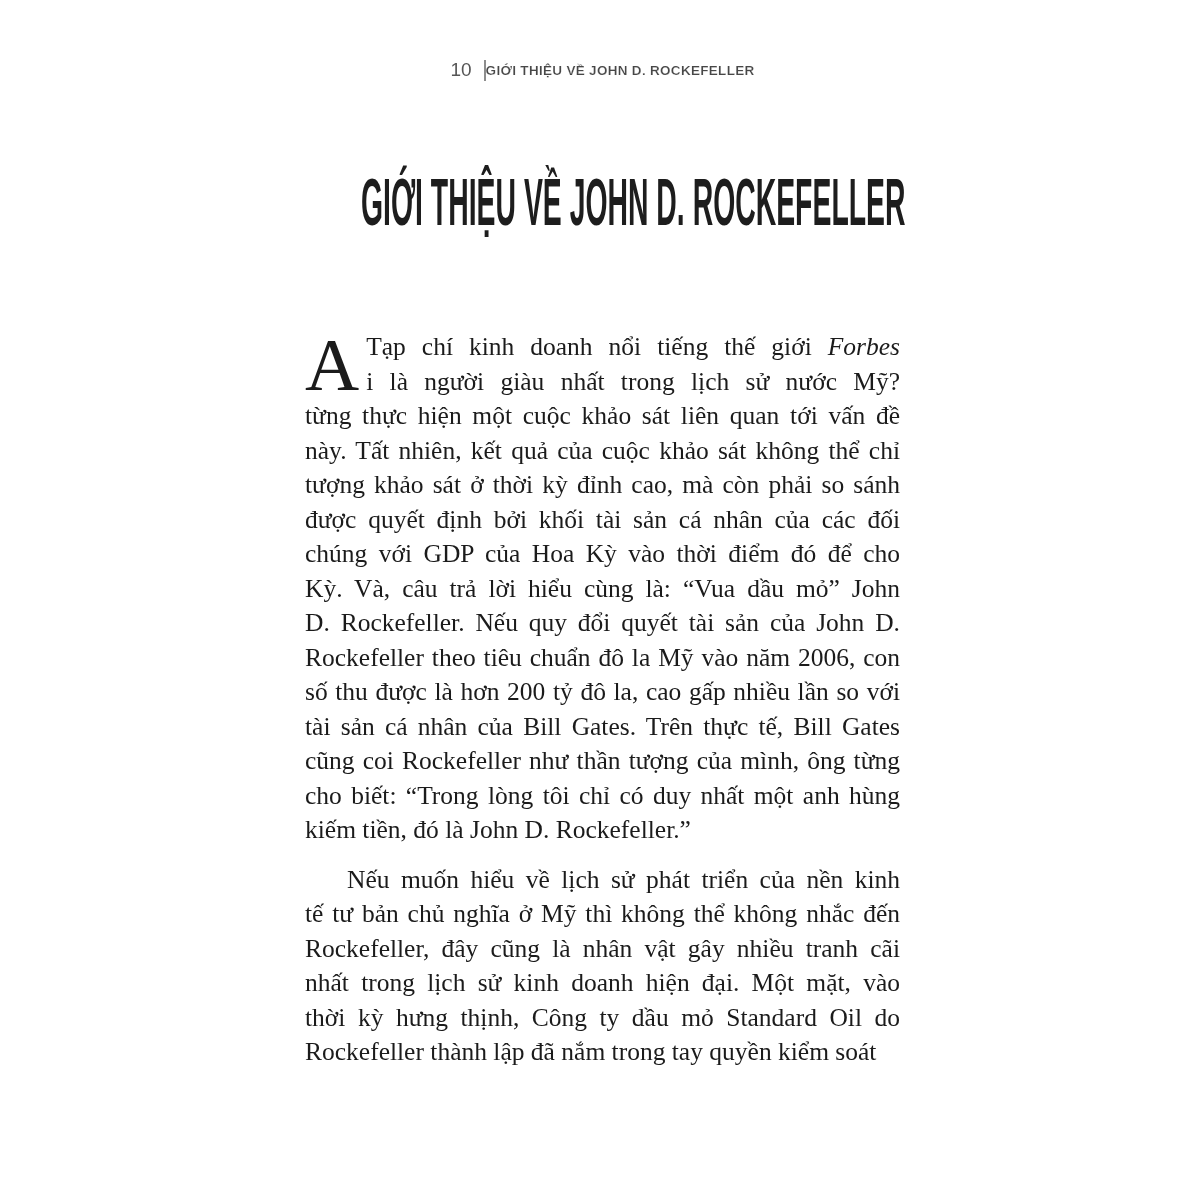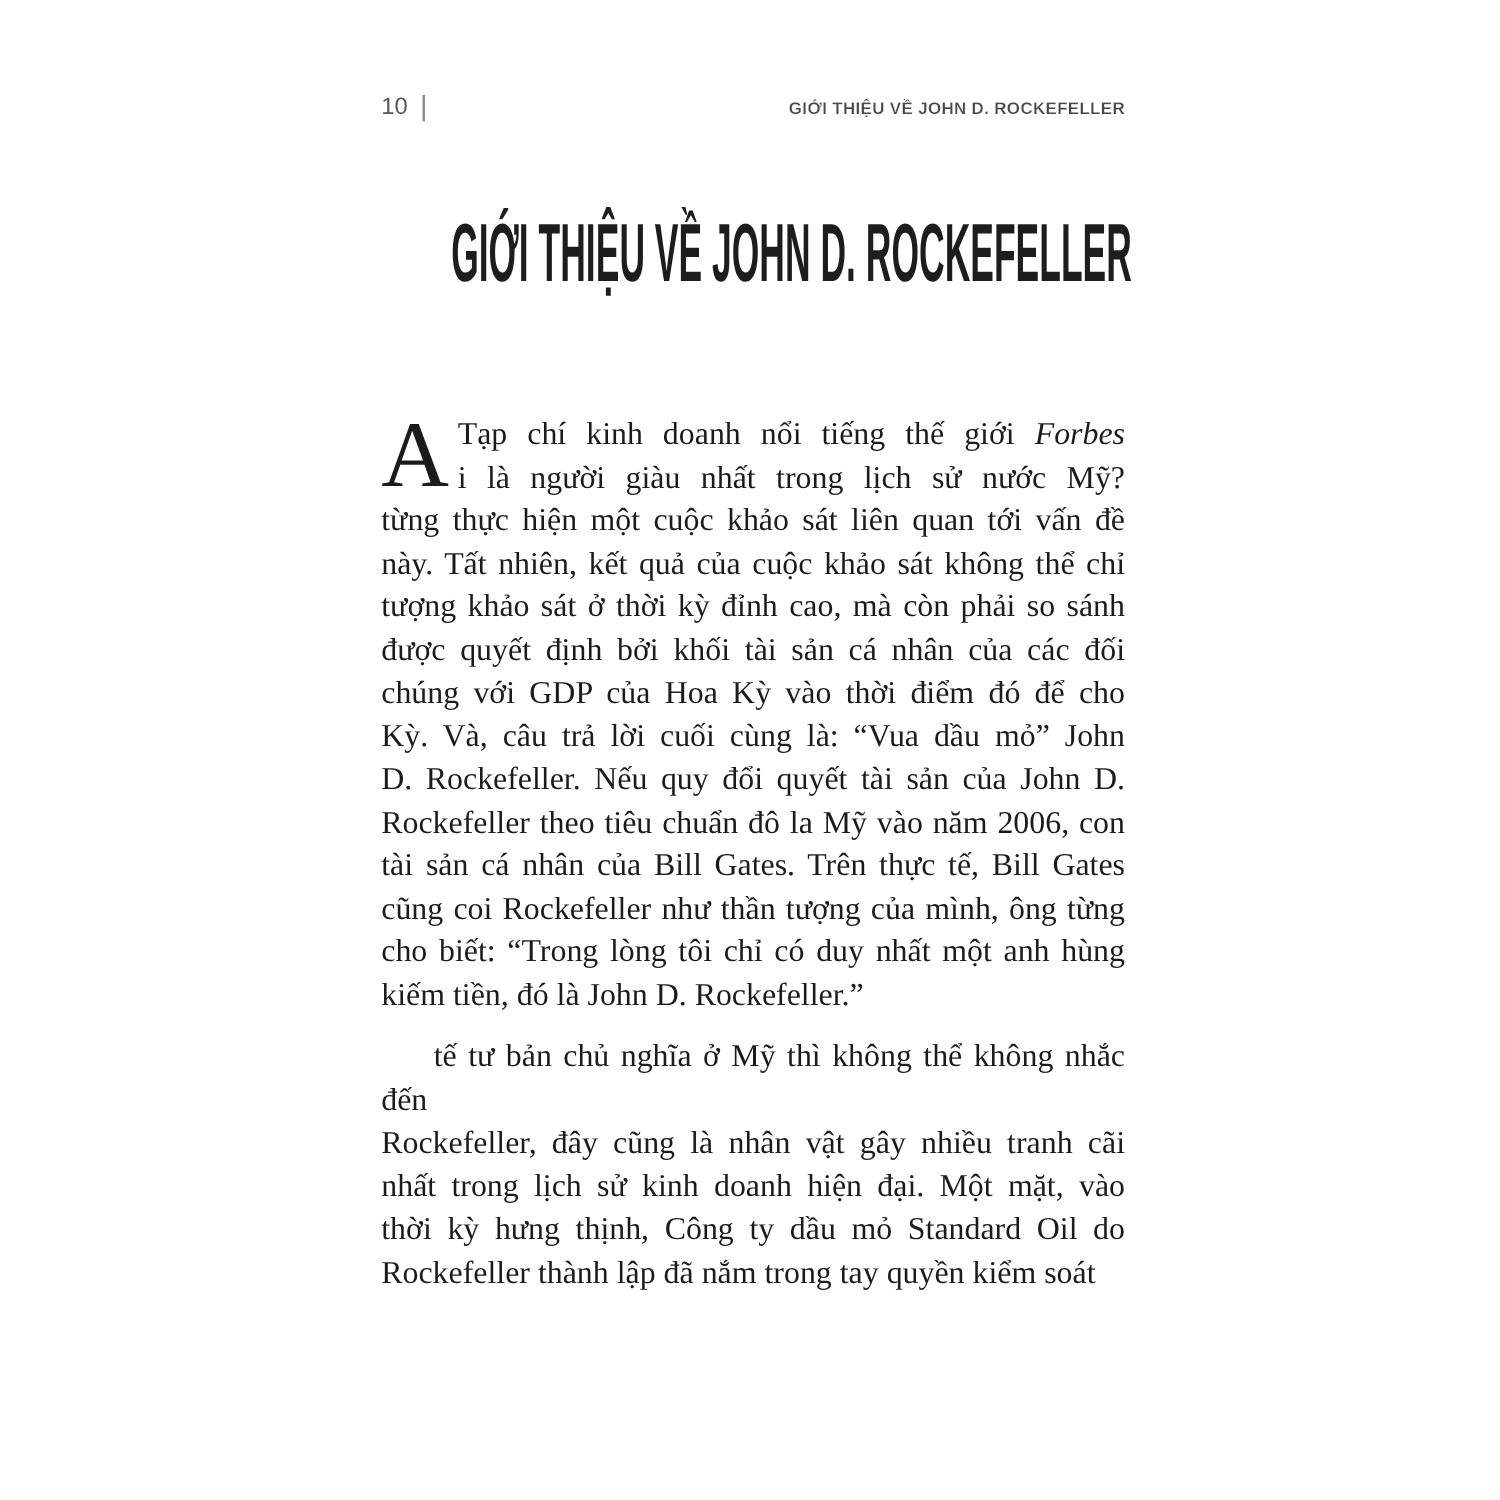--- a/index.html
+++ b/index.html
@@ -8,26 +8,26 @@
     width: 1200px;
     height: 1200px;
     background: #ffffff;
     overflow: hidden;
     font-family: "Liberation Serif", serif;
   }
 
   
   .header {
     position: absolute;
-    top: 72px;
+    top: 56px;
     left: 305px;
     width: 595px;
     height: 28px;
     display: flex;
-    justify-content: space-between;
+    justify-content: center;
     align-items: center;
     font-family: "Liberation Sans", sans-serif;
   }
   .folio {
     display: flex;
     align-items: center;
     color: #565656;
     font-size: 19px;
   }
   .folio-bar {
@@ -118,31 +118,33 @@
     <div class="para">
       <span class="dropcap">A</span>
       <div>
           <div class="line"><span>Tạp chí kinh doanh nổi tiếng thế giới </span><em>Forbes</em></div>
           <div class="line">i là người giàu nhất trong lịch sử nước Mỹ?</div>
           <div class="line">từng thực hiện một cuộc khảo sát liên quan tới vấn đề</div>
           <div class="line">này. Tất nhiên, kết quả của cuộc khảo sát không thể chỉ</div>
           <div class="line">tượng khảo sát ở thời kỳ đỉnh cao, mà còn phải so sánh</div>
           <div class="line">được quyết định bởi khối tài sản cá nhân của các đối</div>
           <div class="line">chúng với GDP của Hoa Kỳ vào thời điểm đó để cho</div>
-          <div class="line">Kỳ. Và, câu trả lời cuối cùng là: “Vua dầu mỏ” John</div>
+          <div class="line">Kỳ. Và, câu trả lời hiểu cùng là: “Vua dầu mỏ” John</div>
           <div class="line">D. Rockefeller. Nếu quy đổi quyết tài sản của John D.</div>
           <div class="line">Rockefeller theo tiêu chuẩn đô la Mỹ vào năm 2006, con</div>
+          <div class="line">số thu được là hơn 200 tỷ đô la, cao gấp nhiều lần so với</div>
           <div class="line">tài sản cá nhân của Bill Gates. Trên thực tế, Bill Gates</div>
           <div class="line">cũng coi Rockefeller như thần tượng của mình, ông từng</div>
           <div class="line">cho biết: “Trong lòng tôi chỉ có duy nhất một anh hùng</div>
           <div class="line last">kiếm tiền, đó là John D. Rockefeller.”</div>
         </div>
     </div>
     <div class="para indent-first">
       <div>
+          <div class="line">Nếu muốn hiểu về lịch sử phát triển của nền kinh</div>
           <div class="line">tế tư bản chủ nghĩa ở Mỹ thì không thể không nhắc đến</div>
           <div class="line">Rockefeller, đây cũng là nhân vật gây nhiều tranh cãi</div>
           <div class="line">nhất trong lịch sử kinh doanh hiện đại. Một mặt, vào</div>
           <div class="line">thời kỳ hưng thịnh, Công ty dầu mỏ Standard Oil do</div>
           <div class="line last">Rockefeller thành lập đã nắm trong tay quyền kiểm soát</div>
         </div>
     </div>
   </div>
 
 </div>

